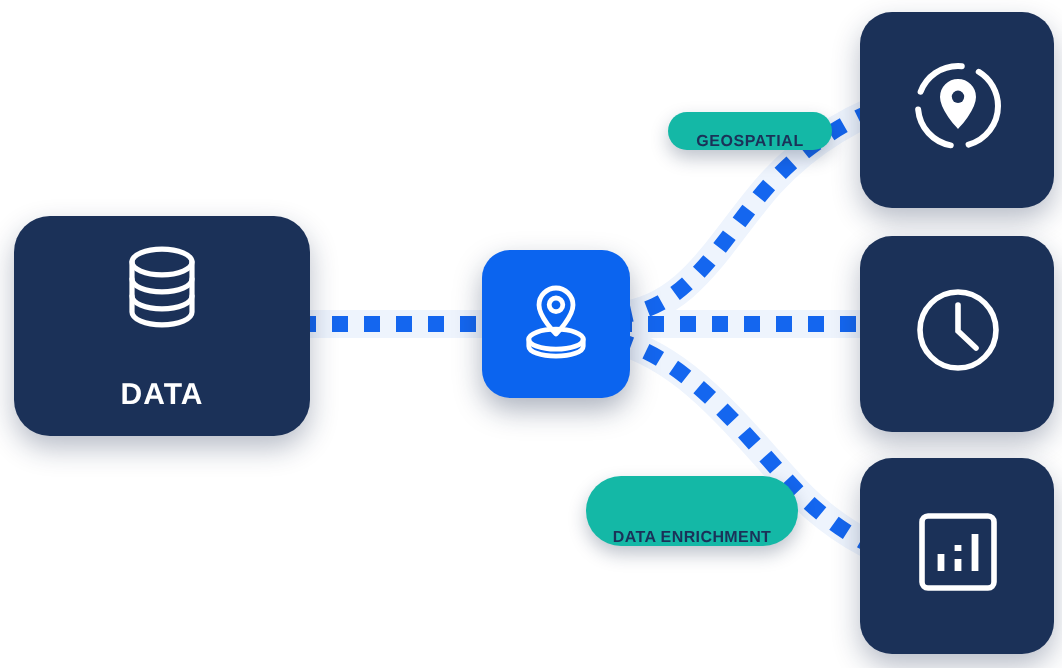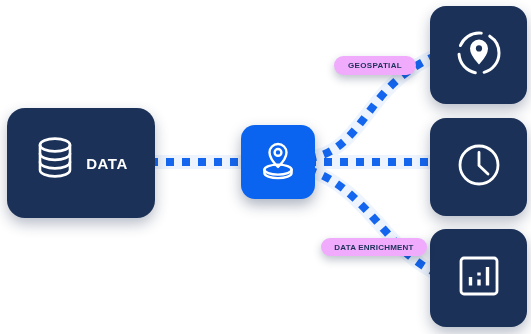--- a/index.html
+++ b/index.html
@@ -22,21 +22,21 @@
     position: absolute;
     left: 0;
     top: 0;
     width: 531px;
     height: 334px;
   }
   .node {
     position: absolute;
     box-sizing: border-box;
     display: flex;
-    flex-direction: row;
+    flex-direction: column;
     align-items: center;
     justify-content: center;
     gap: 10px;
   }
   .node-dark {
     background: #1b3158;
     border-radius: 16px;
     box-shadow: 0 6px 14px rgba(20, 38, 72, 0.30);
   }
   .node-hub {
@@ -64,50 +64,49 @@
     top: 125px;
     width: 74px;
     height: 74px;
   }
   #node-geo   { left: 430px; top: 6px;   width: 97px; height: 98px; }
   #node-time  { left: 430px; top: 118px; width: 97px; height: 98px; }
   #node-chart { left: 430px; top: 229px; width: 97px; height: 98px; }
 
   .pill {
     position: absolute;
-    background: #f0abfc;
+    background: #14b8a6;
     border-radius: 999px;
     color: #1b3158;
     font-family: "Liberation Sans", sans-serif;
     font-weight: bold;
     display: flex;
-    align-items: center;
+    align-items: flex-end;
     justify-content: center;
     box-shadow: 0 4px 9px rgba(20, 38, 72, 0.28);
     white-space: nowrap;
     box-sizing: border-box;
   }
   #pill-geospatial {
     left: 334px; top: 56px;
     width: 82px; height: 19px;
     font-size: 8px;
     letter-spacing: 0.3px;
   }
   #pill-time {
     left: 362px; top: 114px;
     width: 120px; height: 19px;
     font-size: 8px;
     letter-spacing: 0.2px;
   }
   #pill-enrichment {
     left: 293px; top: 238px;
-    width: 106px; height: 18px;
+    width: 106px; height: 35px;
     font-size: 8px;
     letter-spacing: 0.2px;
-    margin-left: 28px;
   }
 </style>
 </head>
 <body>
 
 <div id="stage">
 
   <svg class="layer" viewBox="0 0 531 334" xmlns="http://www.w3.org/2000/svg">
     <g fill="none" stroke="#eef4fd" stroke-width="14" stroke-linecap="butt">
       <path d="M150 162 L250 162"></path>

